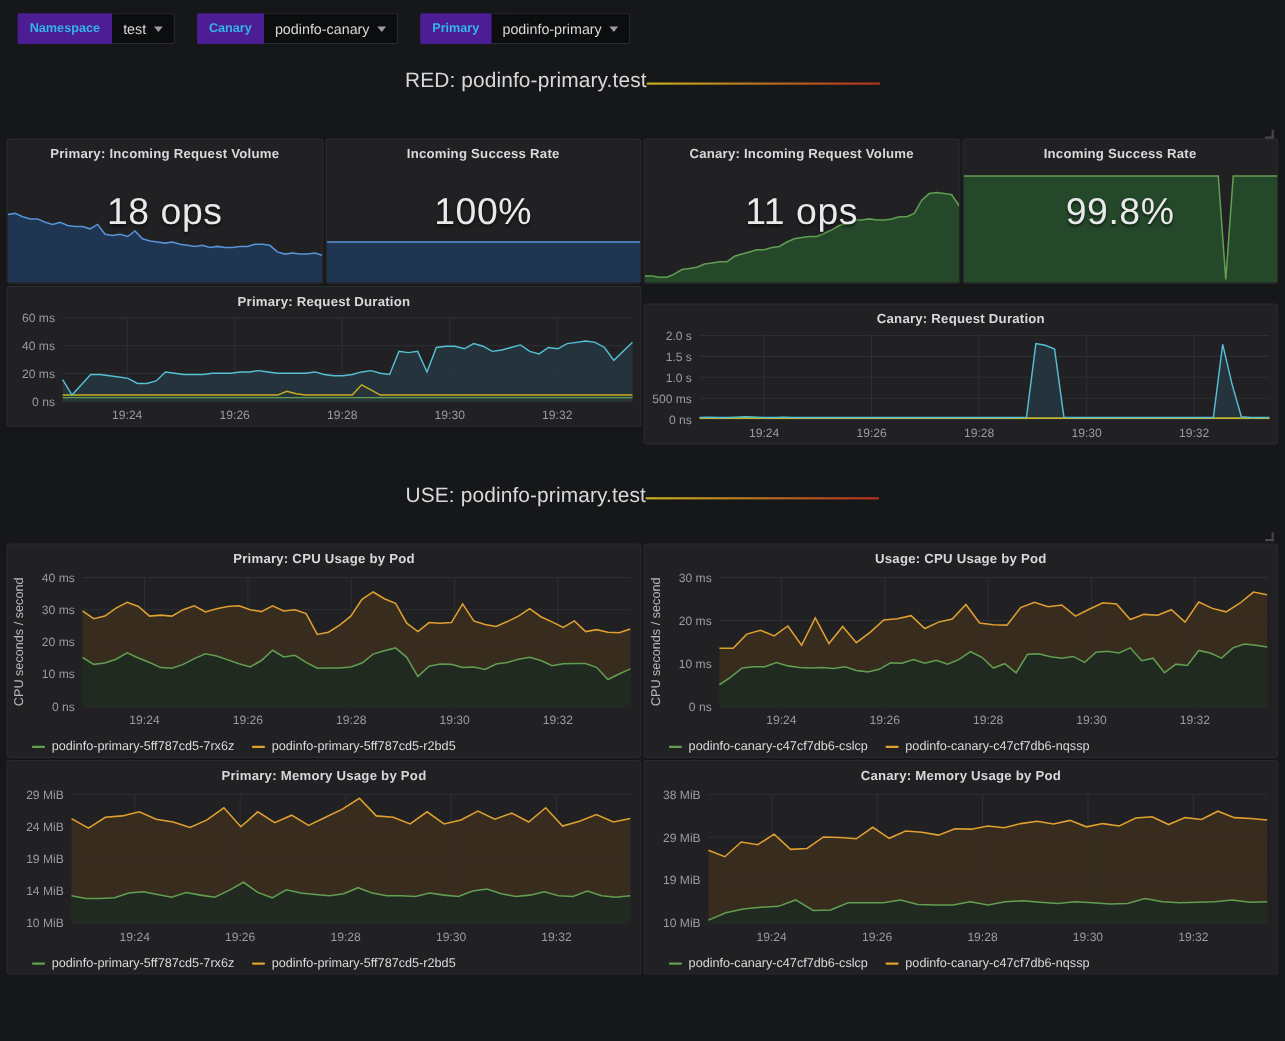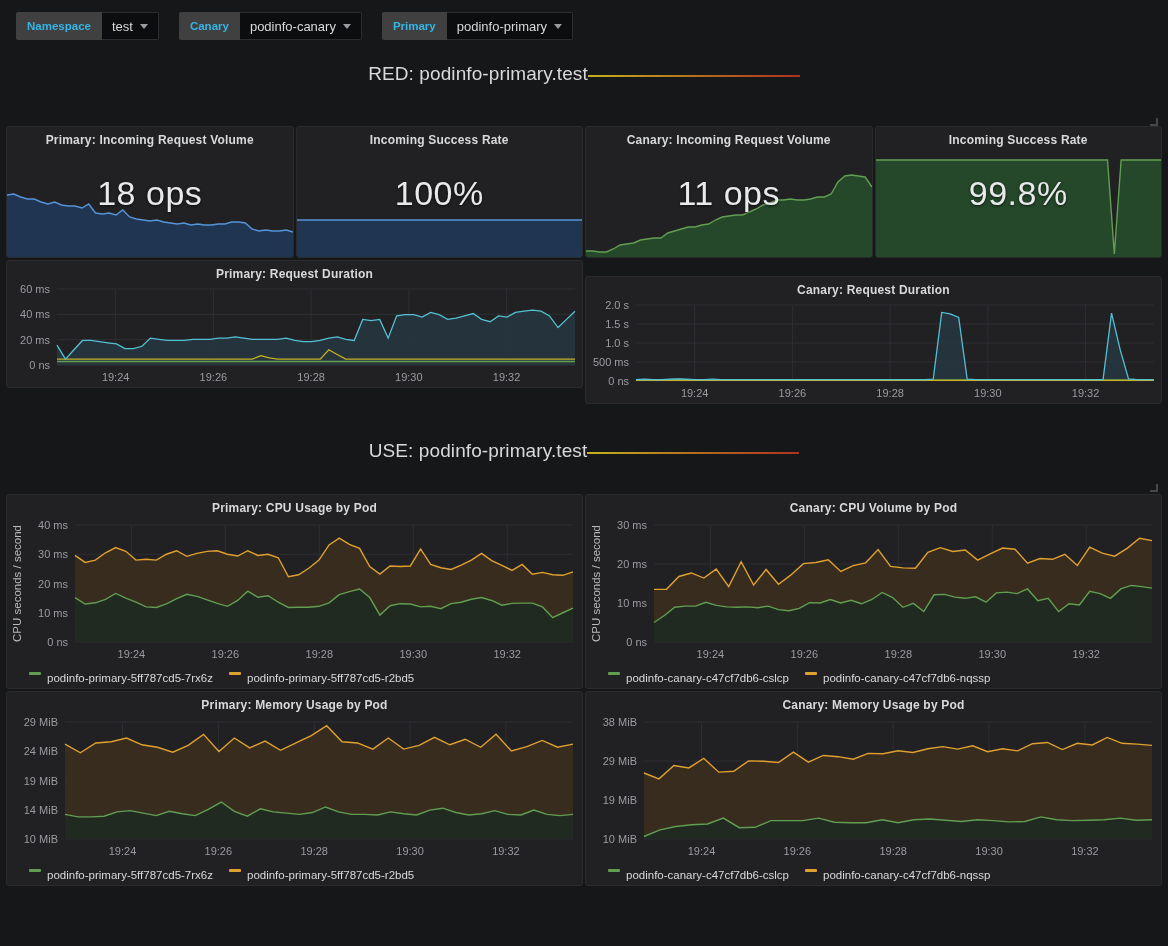--- a/index.html
+++ b/index.html
@@ -12,21 +12,21 @@
   }
 
   
   .varbar {
     display: flex; align-items: center; gap: 20px;
     padding: 12px 16px 8px 16px;
     height: 48px;
   }
   .var-group { display: flex; align-items: stretch; height: 28px; }
   .var-label {
-    background: #404040;
+    background: #4c1d95;
     color: #33b5e5;
     font-size: 11.5px; font-weight: bold;
     display: flex; align-items: center;
     padding: 0 11px;
     border-radius: 2px 0 0 2px;
     white-space: nowrap;
   }
   .var-value {
     background: #0c0d0e;
     border: 1px solid #2c2d30;
@@ -91,21 +91,21 @@
   .axis-text { font-size: 11px; fill: #9b9ba1; }
   .axis-title { font-size: 11.5px; fill: #b8b9ba; }
   .gridline { stroke: #2e2f32; stroke-width: 1; }
 
   
   .legend {
     display: flex; align-items: center; gap: 16px;
     padding: 4px 0 6px 22px;
     font-size: 11.5px; color: #d8d9da;
   }
-  .legend-item { display: flex; gap: 6px; }
+  .legend-item { display: flex; align-items: center; gap: 6px; }
   .legend-swatch { width: 12px; height: 2.5px; border-radius: 1px; display: inline-block; }
 
   
   .resize-handle {
     position: absolute; right: 2px; bottom: 1px;
     width: 8px; height: 8px;
     border-right: 2px solid #46474b;
     border-bottom: 2px solid #46474b;
   }
   .row-wrap { position: relative; }
@@ -279,21 +279,21 @@
         </svg><div class="legend">
           <div class="legend-item">
             <span class="legend-swatch" style="background: rgb(98, 158, 81);"></span>
             <span>podinfo-primary-5ff787cd5-7rx6z</span>
           </div>
           <div class="legend-item">
             <span class="legend-swatch" style="background: rgb(224, 160, 48);"></span>
             <span>podinfo-primary-5ff787cd5-r2bd5</span>
           </div>
         </div></div>
-      <div class="panel" style="width: 578px; height: 195px;"><div class="panel-title">Canary: CPU Volume by Pod</div><svg width="576" height="147" viewBox="0 0 576 147">
+      <div class="panel" style="width: 578px; height: 195px;"><div class="panel-title">Usage: CPU Usage by Pod</div><svg width="576" height="147" viewBox="0 0 576 147">
           <text x="14" y="66.5" class="axis-title" text-anchor="middle" transform="rotate(-90 14 66.5)">CPU seconds / second</text>
           <line x1="68" y1="8" x2="566" y2="8" class="gridline"></line>
           <text x="61" y="12" text-anchor="end" class="axis-text">30 ms</text>
           <line x1="68" y1="47" x2="566" y2="47" class="gridline"></line>
           <text x="61" y="51" text-anchor="end" class="axis-text">20 ms</text>
           <line x1="68" y1="86" x2="566" y2="86" class="gridline"></line>
           <text x="61" y="90" text-anchor="end" class="axis-text">10 ms</text>
           <line x1="68" y1="125" x2="566" y2="125" class="gridline"></line>
           <text x="61" y="129" text-anchor="end" class="axis-text">0 ns</text>
           <line x1="124.37735849056604" y1="8" x2="124.37735849056604" y2="125" class="gridline"></line>

